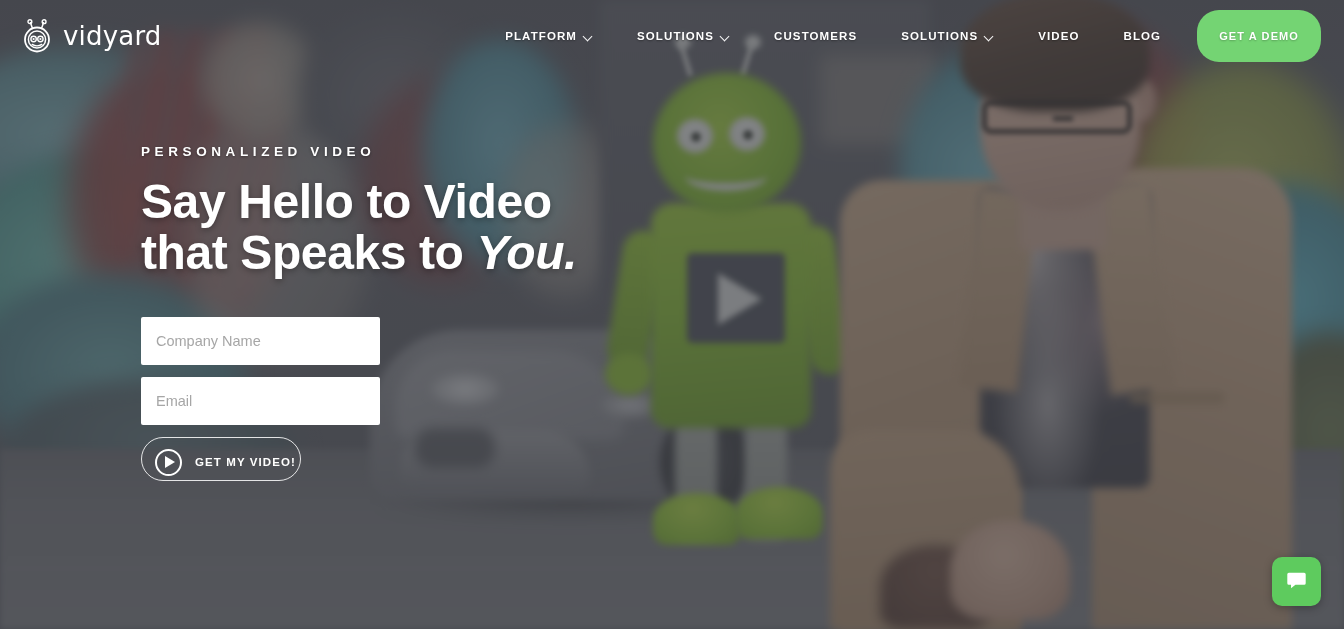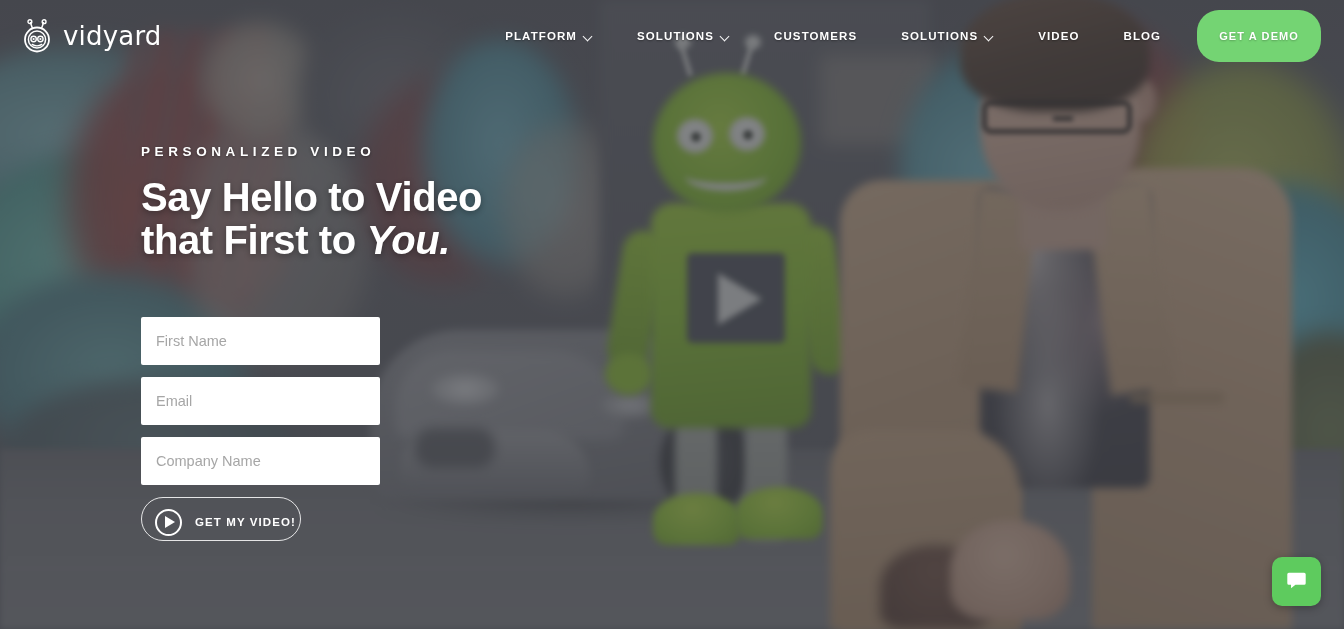--- a/index.html
+++ b/index.html
@@ -360,21 +360,21 @@
   }
 
   
   .hero-copy { position:absolute; left:141px; top:144px; width:620px; }
   .eyebrow {
     color:#ffffff; font-size:13.5px; font-weight:bold;
     letter-spacing:4.6px; margin-bottom:17px;
     text-shadow:0 1px 3px rgba(0,0,0,.4);
   }
   .headline {
-    color:#ffffff; font-size:40px; font-weight:bold;
+    color:#ffffff; font-size:48px; font-weight:bold;
     line-height:1.07; letter-spacing:-.4px;
     text-shadow:0 2px 6px rgba(0,0,0,.32);
   }
   .headline em { font-style:italic; }
 
   
   .form { position:absolute; left:141px; top:317px; width:239px; }
   .field {
     display:block; width:239px; height:48px;
     background:#ffffff; border:none; border-radius:2px;
@@ -555,28 +555,27 @@
       </a>
 
       <button class="demo-btn">GET A DEMO</button>
     </nav>
   </div>
 
   <div class="hero-copy">
     <div class="eyebrow">PERSONALIZED VIDEO</div>
     <h1 class="headline">
       <span>Say Hello to Video</span><br>
-      <span>that First to </span><em>You.</em>
+      <span>that Speaks to </span><em>You.</em>
     </h1>
   </div>
 
   <form class="form">
-    <input class="field" type="text" placeholder="First Name" style="">
+    <input class="field" type="text" placeholder="Company Name" style="">
     <input class="field" type="email" placeholder="Email" style="">
-    <input class="field" type="text" placeholder="Company Name" style="">
 
     <button class="cta" type="submit">
       <span class="cta-play"></span>
       <span class="cta-label">GET MY VIDEO!</span>
     </button>
   </form>
 
   <button class="chat" title="Open chat">
     <span>
       <svg viewBox="0 0 24 24" width="23" height="23">

